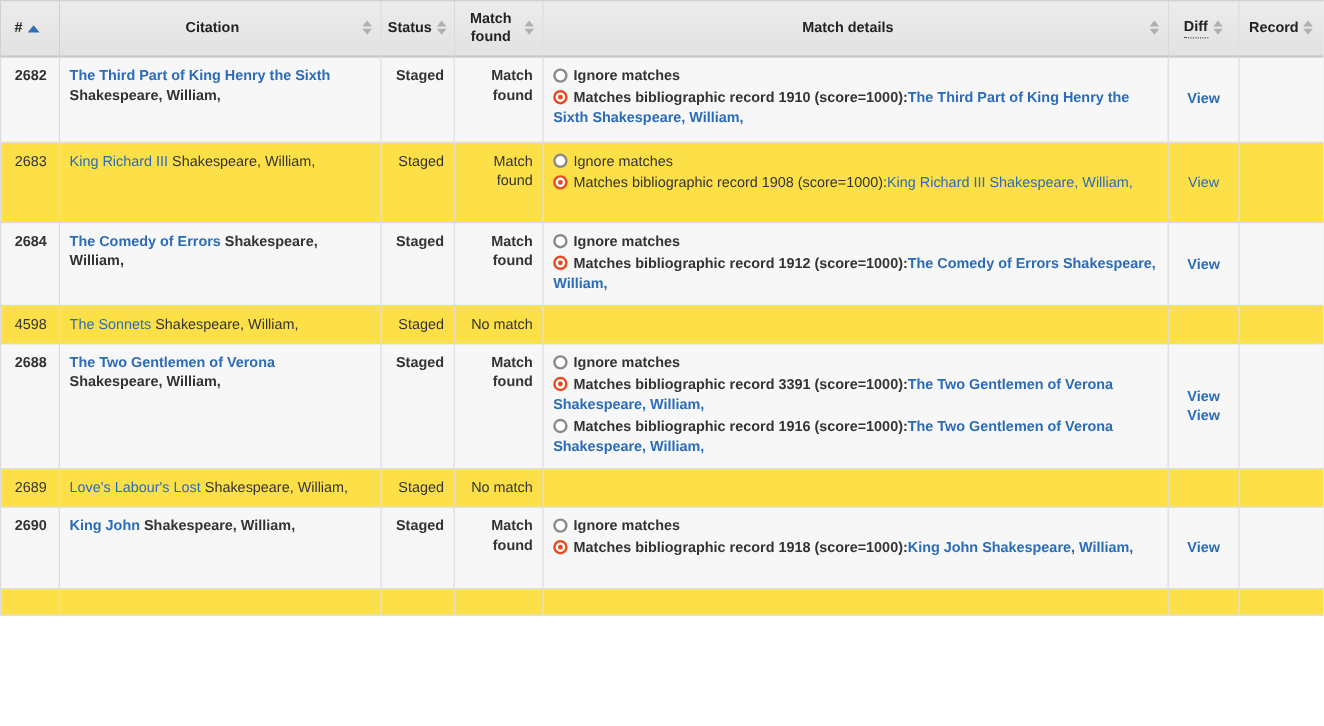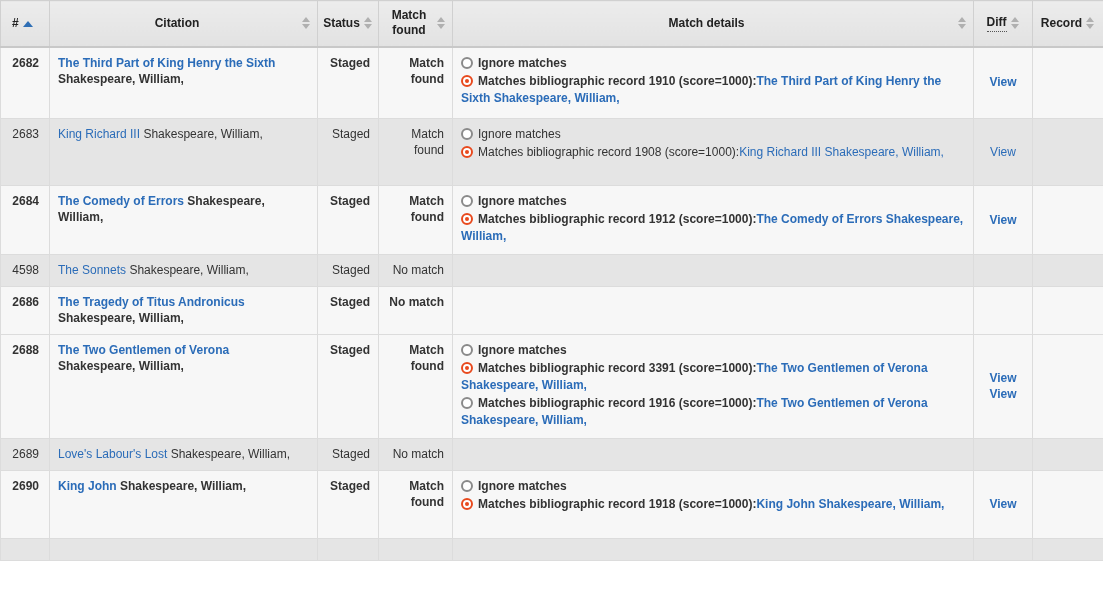--- a/index.html
+++ b/index.html
@@ -90,21 +90,21 @@
   
   tbody td {
     border: 1px solid #dcdcdc;
     padding: 7px 8px 8px 8px;
     vertical-align: top;
     line-height: 16px;
     font-size: 12px;
     color: #333333;
   }
   tbody tr.odd td { background: #f7f7f7; font-weight: bold; }
-  tbody tr.even td { background: #e5e5e5; }
+  tbody tr.even td { background: #fde047; }
 
   td.c-num { text-align: right; padding-right: 10px; color: #333; }
   td.c-citation { text-align: left; }
   td.c-status, td.c-mtype { text-align: right; }
   td.c-diff { text-align: center; }
   td.c-record { text-align: center; }
 
   a, .lnk {
     color: #2b6cb8;
     text-decoration: none;
@@ -253,29 +253,20 @@
         </tr>
         <tr class="even" style="height: 28px;">
           <td class="c-num">4598</td>
           <td class="c-citation"><a class="lnk">The Sonnets</a><span class="author"> Shakespeare, William,</span></td>
           <td class="c-status">Staged</td>
           <td class="c-mtype">No match</td>
           <td class="c-details"></td>
           <td class="c-diff viewlinks" style="vertical-align: middle;"></td>
           <td class="c-record viewlinks" style="vertical-align: middle;"></td>
         </tr>
-        <tr class="odd" style="height: 45px;">
-          <td class="c-num">2686</td>
-          <td class="c-citation"><a class="lnk">The Tragedy of Titus Andronicus</a><br><span class="author">Shakespeare, William,</span></td>
-          <td class="c-status">Staged</td>
-          <td class="c-mtype">No match</td>
-          <td class="c-details"></td>
-          <td class="c-diff viewlinks" style="vertical-align: middle;"></td>
-          <td class="c-record viewlinks" style="vertical-align: middle;"></td>
-        </tr>
         <tr class="odd" style="height: 75px;">
           <td class="c-num">2688</td>
           <td class="c-citation"><a class="lnk">The Two Gentlemen of Verona</a><br><span class="author">Shakespeare, William,</span></td>
           <td class="c-status">Staged</td>
           <td class="c-mtype">Match found</td>
           <td class="c-details" style="vertical-align: top;">
             <div class="match-line"><span class="radio"></span><span class="mline-text">Ignore matches</span></div>
             <div class="match-line"><span class="radio checked"></span><span class="mline-text">Matches bibliographic record 3391 (score=1000):</span><a class="lnk">The Two Gentlemen of Verona Shakespeare, William,</a></div>
             <div class="match-line"><span class="radio"></span><span class="mline-text">Matches bibliographic record 1916 (score=1000):</span><a class="lnk">The Two Gentlemen of Verona Shakespeare, William,</a></div>
           </td>

